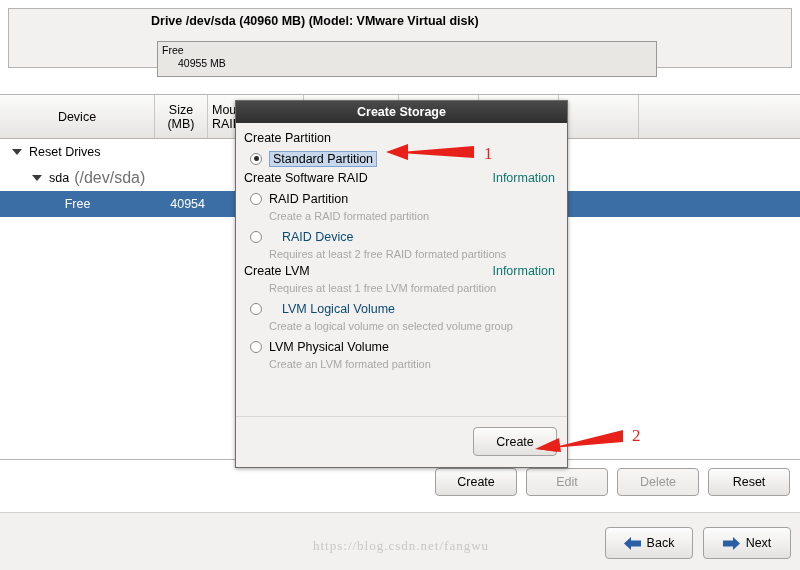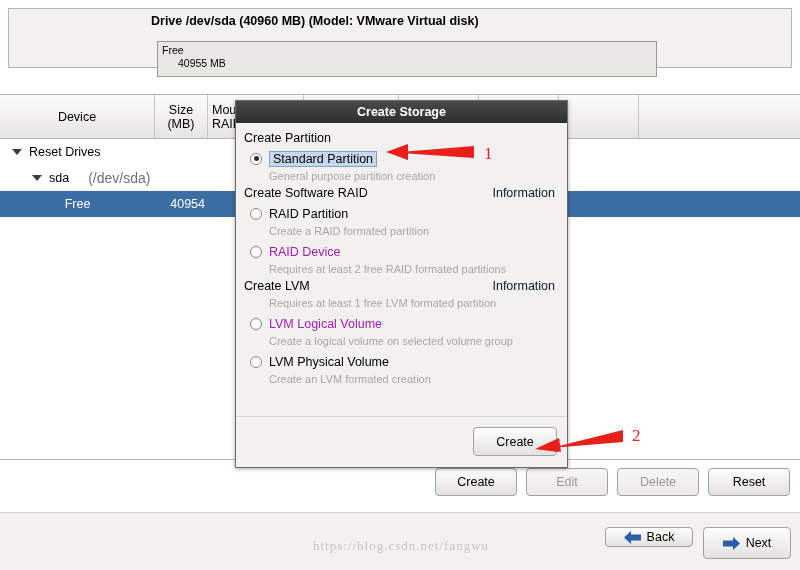--- a/index.html
+++ b/index.html
@@ -143,22 +143,22 @@
     border-right: 5px solid transparent;
     border-top: 6px solid #3b3b3b;
     margin-right: 7px;
   }
   .row-harddrives { top: 44px; }
   .row-harddrives .cell-device { left: 12px; }
   .row-sda { top: 70px; }
   .row-sda .cell-device { left: 32px; }
   .sda-path {
     color: #707070;
-    font-size: 14px;
-    margin-left: 19px;
+    font-size: 16px;
+    margin-left: 5px;
   }
   .row-free {
     top: 96px;
     background: #3b6ea5;
     color: #ffffff;
   }
   .row-free .cell-device {
     left: 0px;
     width: 155px;
     justify-content: center;
@@ -201,21 +201,21 @@
   #nav-area {
     position: absolute;
     left: 0;
     top: 512px;
     width: 800px;
     height: 58px;
     background: #f2f1f0;
     border-top: 1px solid #d3d1ce;
     box-sizing: border-box;
   }
-  #btn-back { position: absolute; left: 605px; top: 14px; width: 88px; height: 20px; }
+  #btn-back { position: absolute; left: 605px; top: 14px; width: 88px; height: 32px; }
   #btn-next { position: absolute; left: 703px; top: 14px; width: 88px; height: 32px; }
   .nav-arrow { margin-right: 6px; display: inline-flex; }
   .nav-arrow.right { margin-right: 0; margin-left: 0; order: -1; }
   #btn-next .label { margin-left: 6px; }
 
   #watermark {
     position: absolute;
     left: 313px;
     top: 538px;
     font-size: 13px;
@@ -260,21 +260,21 @@
   .group-head {
     font-size: 12.5px;
     color: #000;
     margin: 2px 0 3px 2px;
     display: flex;
     justify-content: space-between;
     align-items: baseline;
   }
   .group-head .info {
     font-size: 12.5px;
-    color: #0f172a;
+    color: #0f766e;
     margin-right: 2px;
   }
   .opt {
     display: flex;
     align-items: center;
     margin: 0 0 0 8px;
     height: 21px;
   }
   .radio {
     width: 12px;
@@ -301,21 +301,21 @@
     border-color: #c4c2c0;
     background: #f6f5f4;
   }
   .opt-label { font-size: 12.5px; color: #000; }
   .opt-label.sel {
     background: #c7d8ec;
     border: 1px solid #7fa3cc;
     padding: 0 3px;
     margin: -1px 0;
   }
-  .opt-label.dim { color: #a21caf; }
+  .opt-label.dim { color: #0c4a6e; margin-left: 13px; }
   .opt-desc {
     font-size: 11px;
     color: #a9a7a5;
     margin: 0 0 2px 27px;
     line-height: 15px;
   }
   #dialog-footer {
     position: absolute;
     left: 0;
     bottom: 0;
@@ -435,21 +435,20 @@
   <div id="dialog-body">
 
     <div class="group-head">
       <span>Create Partition</span>
       <span class="info"></span>
     </div>
     <div class="opt">
       <span class="radio checked"></span>
       <span class="opt-label sel">Standard Partition</span>
     </div>
-    <div class="opt-desc">General purpose partition creation</div>
 
     <div class="group-head">
       <span>Create Software RAID</span>
       <span class="info">Information</span>
     </div>
     <div class="opt">
       <span class="radio"></span>
       <span class="opt-label">RAID Partition</span>
     </div>
     <div class="opt-desc">Create a RAID formated partition</div>
@@ -466,21 +465,21 @@
     <div class="opt-desc">Requires at least 1 free LVM formated partition</div>
     <div class="opt">
       <span class="radio"></span>
       <span class="opt-label dim">LVM Logical Volume</span>
     </div>
     <div class="opt-desc">Create a logical volume on selected volume group</div>
     <div class="opt">
       <span class="radio"></span>
       <span class="opt-label">LVM Physical Volume</span>
     </div>
-    <div class="opt-desc">Create an LVM formated creation</div>
+    <div class="opt-desc">Create an LVM formated partition</div>
 
   </div>
 
   <div id="dialog-footer">
     <button class="btn" id="btn-create-dlg">Create</button>
   </div>
 </div>
 
 <svg class="arrow-svg" id="arrow-1" width="100" height="22" viewBox="0 0 100 22">
   <path d="M96 4 L22 10 L30 3 L12 10 L30 18 L22 11 L96 16 Z" fill="#e8201a"></path>

